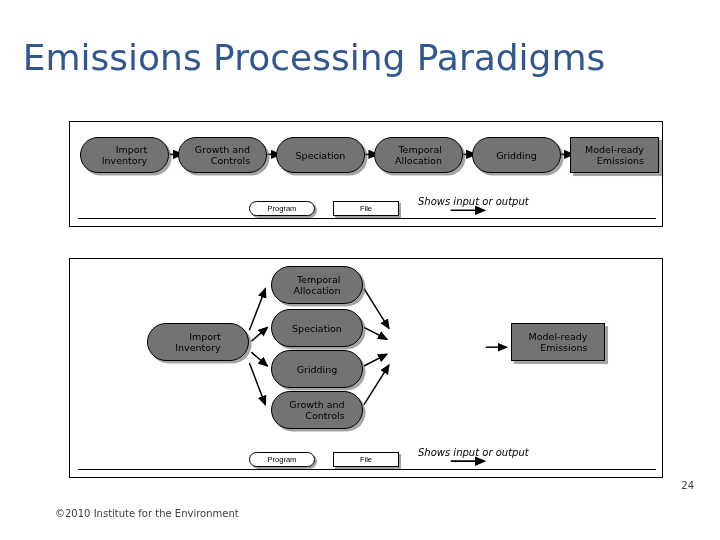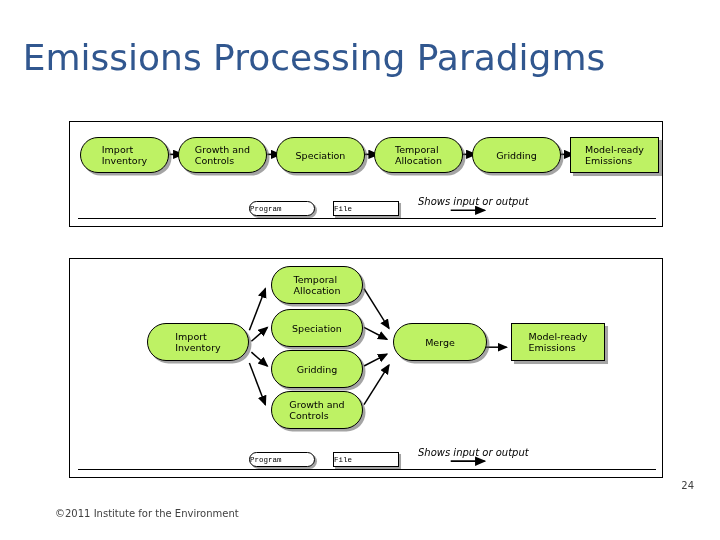--- a/index.html
+++ b/index.html
@@ -40,25 +40,25 @@
     box-sizing: border-box;
   }
   #panel-serial   { left: 69px;  top: 121px; width: 594px; height: 106px; }
   #panel-parallel { left: 69px;  top: 258px; width: 594px; height: 220px; }
 
   
   .node {
     position: absolute;
     box-sizing: border-box;
     border: 1.4px solid #000;
-    background: #bef264;
+    background: #737373;
     display: flex;
     align-items: center;
     justify-content: center;
-    text-align: left;
+    text-align: right;
     font-family: "DejaVu Sans", sans-serif;
     font-size: 9.5px;
     line-height: 11px;
     color: #000;
     box-shadow: 2.5px 2.5px 0.5px rgba(90,90,90,0.55);
   }
   .node.program { border-radius: 999px; }
   .node.file    { border-radius: 0; }
   .node span { display: block; padding: 0 3px; }
 
@@ -78,21 +78,22 @@
     left: 8px;
     width: 578px;
   }
   .legend-node {
     position: absolute;
     box-sizing: border-box;
     border: 1.4px solid #000;
     background: #fff;
     display: flex;
     align-items: center;
-    font-family: Liberation Mono, monospace;
+    justify-content: center;
+    font-family: Liberation Sans, sans-serif;
     font-size: 7.5px;
     color: #000;
     box-shadow: 2px 2px 0.5px rgba(90,90,90,0.55);
   }
   .legend-node.program { border-radius: 999px; }
   .legend-caption {
     position: absolute;
     font-family: "DejaVu Sans", sans-serif;
     font-size: 10px;
     font-style: italic;
@@ -210,23 +211,20 @@
   </div>
   <div class="node program" style="left:201px; top:50px;  width:92px;  height:38px;">
     <span>Speciation</span>
   </div>
   <div class="node program" style="left:201px; top:91px;  width:92px;  height:38px;">
     <span>Gridding</span>
   </div>
   <div class="node program" style="left:201px; top:132px; width:92px;  height:38px;">
     <span>Growth and<br>Controls</span>
   </div>
-  <div class="node program" style="left:323px; top:64px;  width:94px;  height:38px;">
-    <span>Merge</span>
-  </div>
   <div class="node file" style="left:441px; top:64px;  width:94px;  height:38px;">
     <span>Model-ready<br>Emissions</span>
   </div>
 
   <div class="legend-node program" style="left:179px; top:193px; width:66px; height:15px;">
     <span>Program</span>
   </div>
   <div class="legend-node file" style="left:263px; top:193px; width:66px; height:15px;">
     <span>File</span>
   </div>
@@ -235,14 +233,14 @@
     <defs>
       <marker id="ahL2" markerWidth="7" markerHeight="7" refX="6" refY="3" orient="auto">
         <path d="M0,0 L7,3 L0,6 z" fill="#000"></path>
       </marker>
     </defs>
     <line x1="382" y1="204" x2="416" y2="204" stroke="#000" stroke-width="1.6" marker-end="url(#ahL2)"></line>
   </svg>
   <div class="legend-rule" style="top:210px;"></div>
 </div>
 
-<div id="footer-copyright">©2011 Institute for the Environment</div>
+<div id="footer-copyright">©2010 Institute for the Environment</div>
 <div id="footer-pagenum">24</div>
 
 </body></html>

